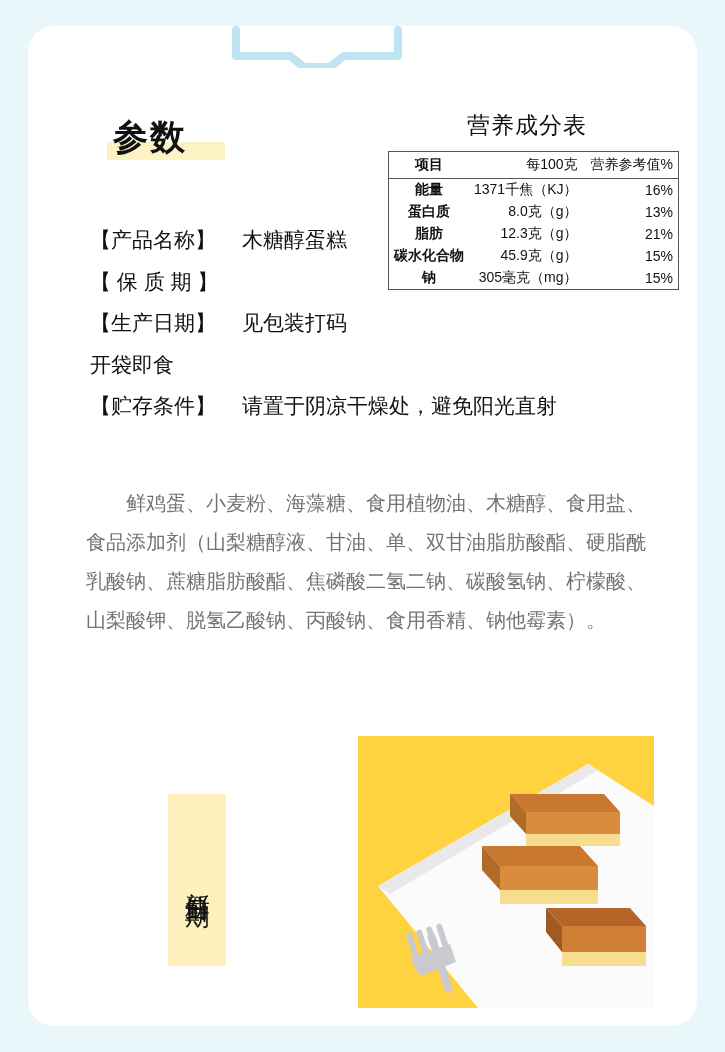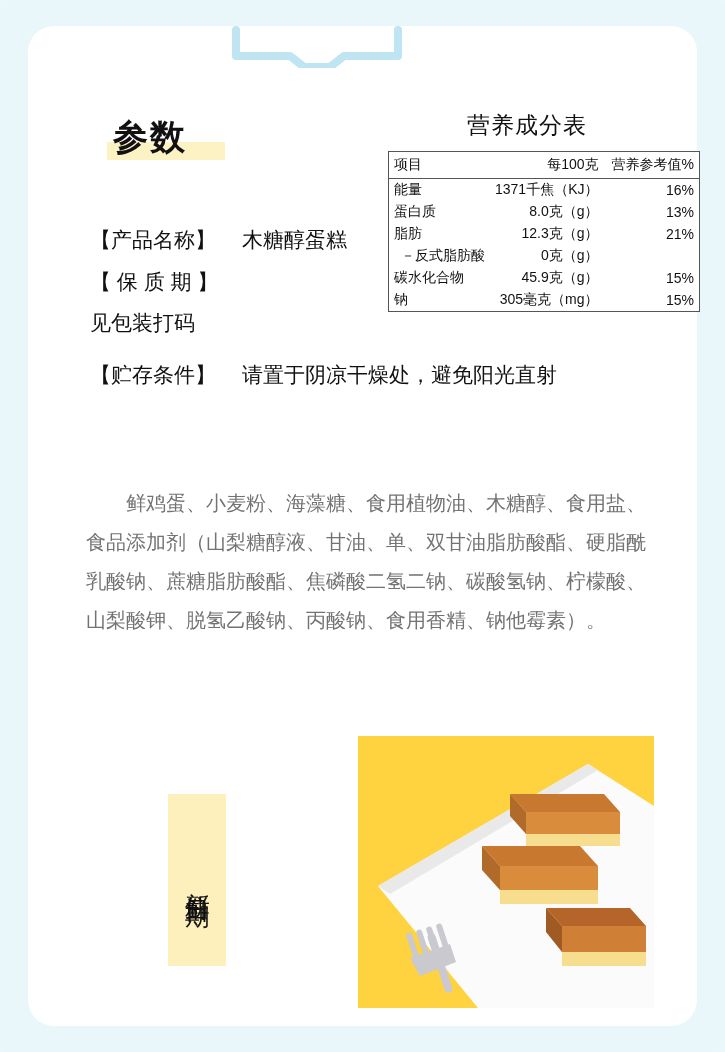--- a/index.html
+++ b/index.html
@@ -104,21 +104,21 @@
     padding: 2px 5px;
     white-space: nowrap;
   }
   table.nutri thead td {
     padding-top: 4px;
     padding-bottom: 4px;
   }
   table.nutri thead tr {
     border-bottom: 1px solid #555;
   }
-  .nutri .c-item { text-align: left; width: 38%; }
+  .nutri .c-item { text-align: center; width: 38%; font-weight: bold; }
   .nutri .c-val  { text-align: right; width: 37%; padding-right: 8px;}
   .nutri .c-pct  { text-align: right; width: 25%; }
   .nutri .indent { padding-left: 12px; }
 
   
   .params {
     position: absolute;
     left: 62px;
     top: 198px;
     width: 330px;
@@ -240,25 +240,20 @@
             <td class="c-item">蛋白质</td>
             <td class="c-val">8.0克（g）</td>
             <td class="c-pct">13%</td>
           </tr>
           <tr>
             <td class="c-item">脂肪</td>
             <td class="c-val">12.3克（g）</td>
             <td class="c-pct">21%</td>
           </tr>
           <tr>
-            <td class="c-item indent">－反式脂肪酸</td>
-            <td class="c-val">0克（g）</td>
-            <td class="c-pct"></td>
-          </tr>
-          <tr>
             <td class="c-item">碳水化合物</td>
             <td class="c-val">45.9克（g）</td>
             <td class="c-pct">15%</td>
           </tr>
           <tr>
             <td class="c-item">钠</td>
             <td class="c-val">305毫克（mg）</td>
             <td class="c-pct">15%</td>
           </tr>
         </tbody>
@@ -268,23 +263,25 @@
     
     <div class="params">
       <div class="param-row">
         <span class="param-label">【产品名称】</span>
         <span class="param-value">木糖醇蛋糕</span>
       </div>
       <div class="param-row">
         <span class="param-label">【 保 质 期 】</span>
       </div>
       <div class="param-row">
+        <span class="param-label">【生产日期】</span>
         <span class="param-value">见包装打码</span>
       </div>
       <div class="param-row">
+        <span class="param-value">开袋即食</span>
       </div>
       <div class="param-row wide">
         <span class="param-label">【贮存条件】</span>
         <span class="param-value">请置于阴凉干燥处，避免阳光直射</span>
       </div>
     </div>
 
     
     <div class="ingredients-body">鲜鸡蛋、小麦粉、海藻糖、食用植物油、木糖醇、食用盐、食品添加剂（山梨糖醇液、甘油、单、双甘油脂肪酸酯、硬脂酰乳酸钠、蔗糖脂肪酸酯、焦磷酸二氢二钠、碳酸氢钠、柠檬酸、山梨酸钾、脱氢乙酸钠、丙酸钠、食用香精、钠他霉素）。</div>
 

